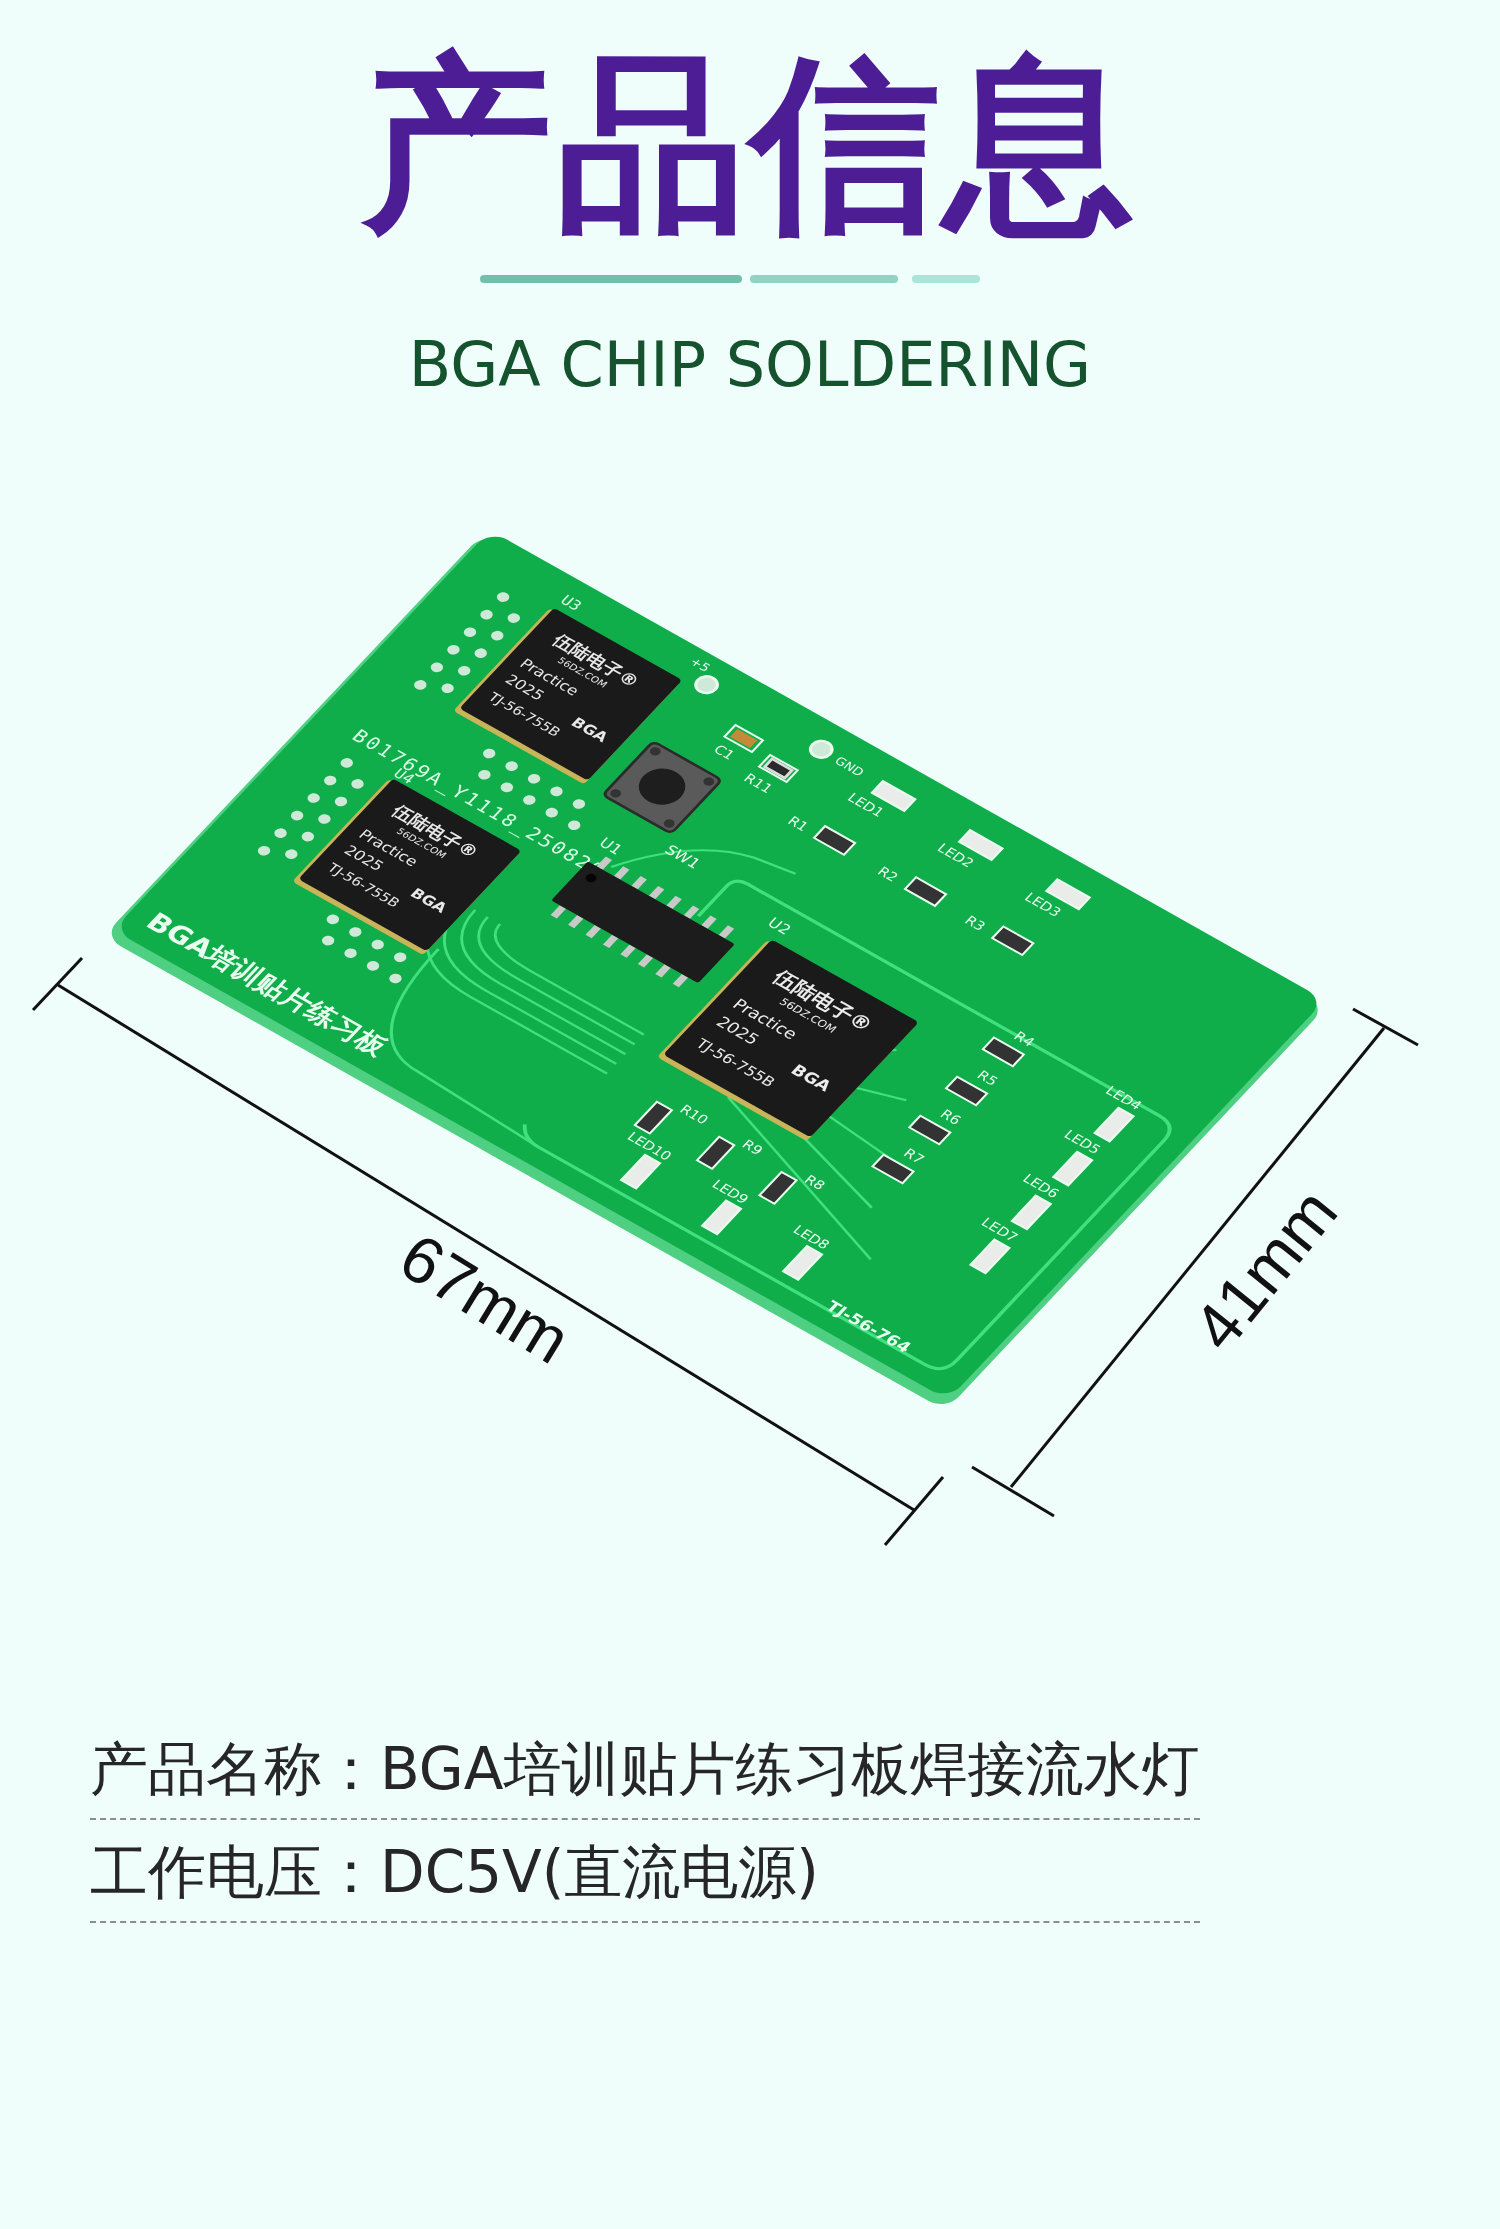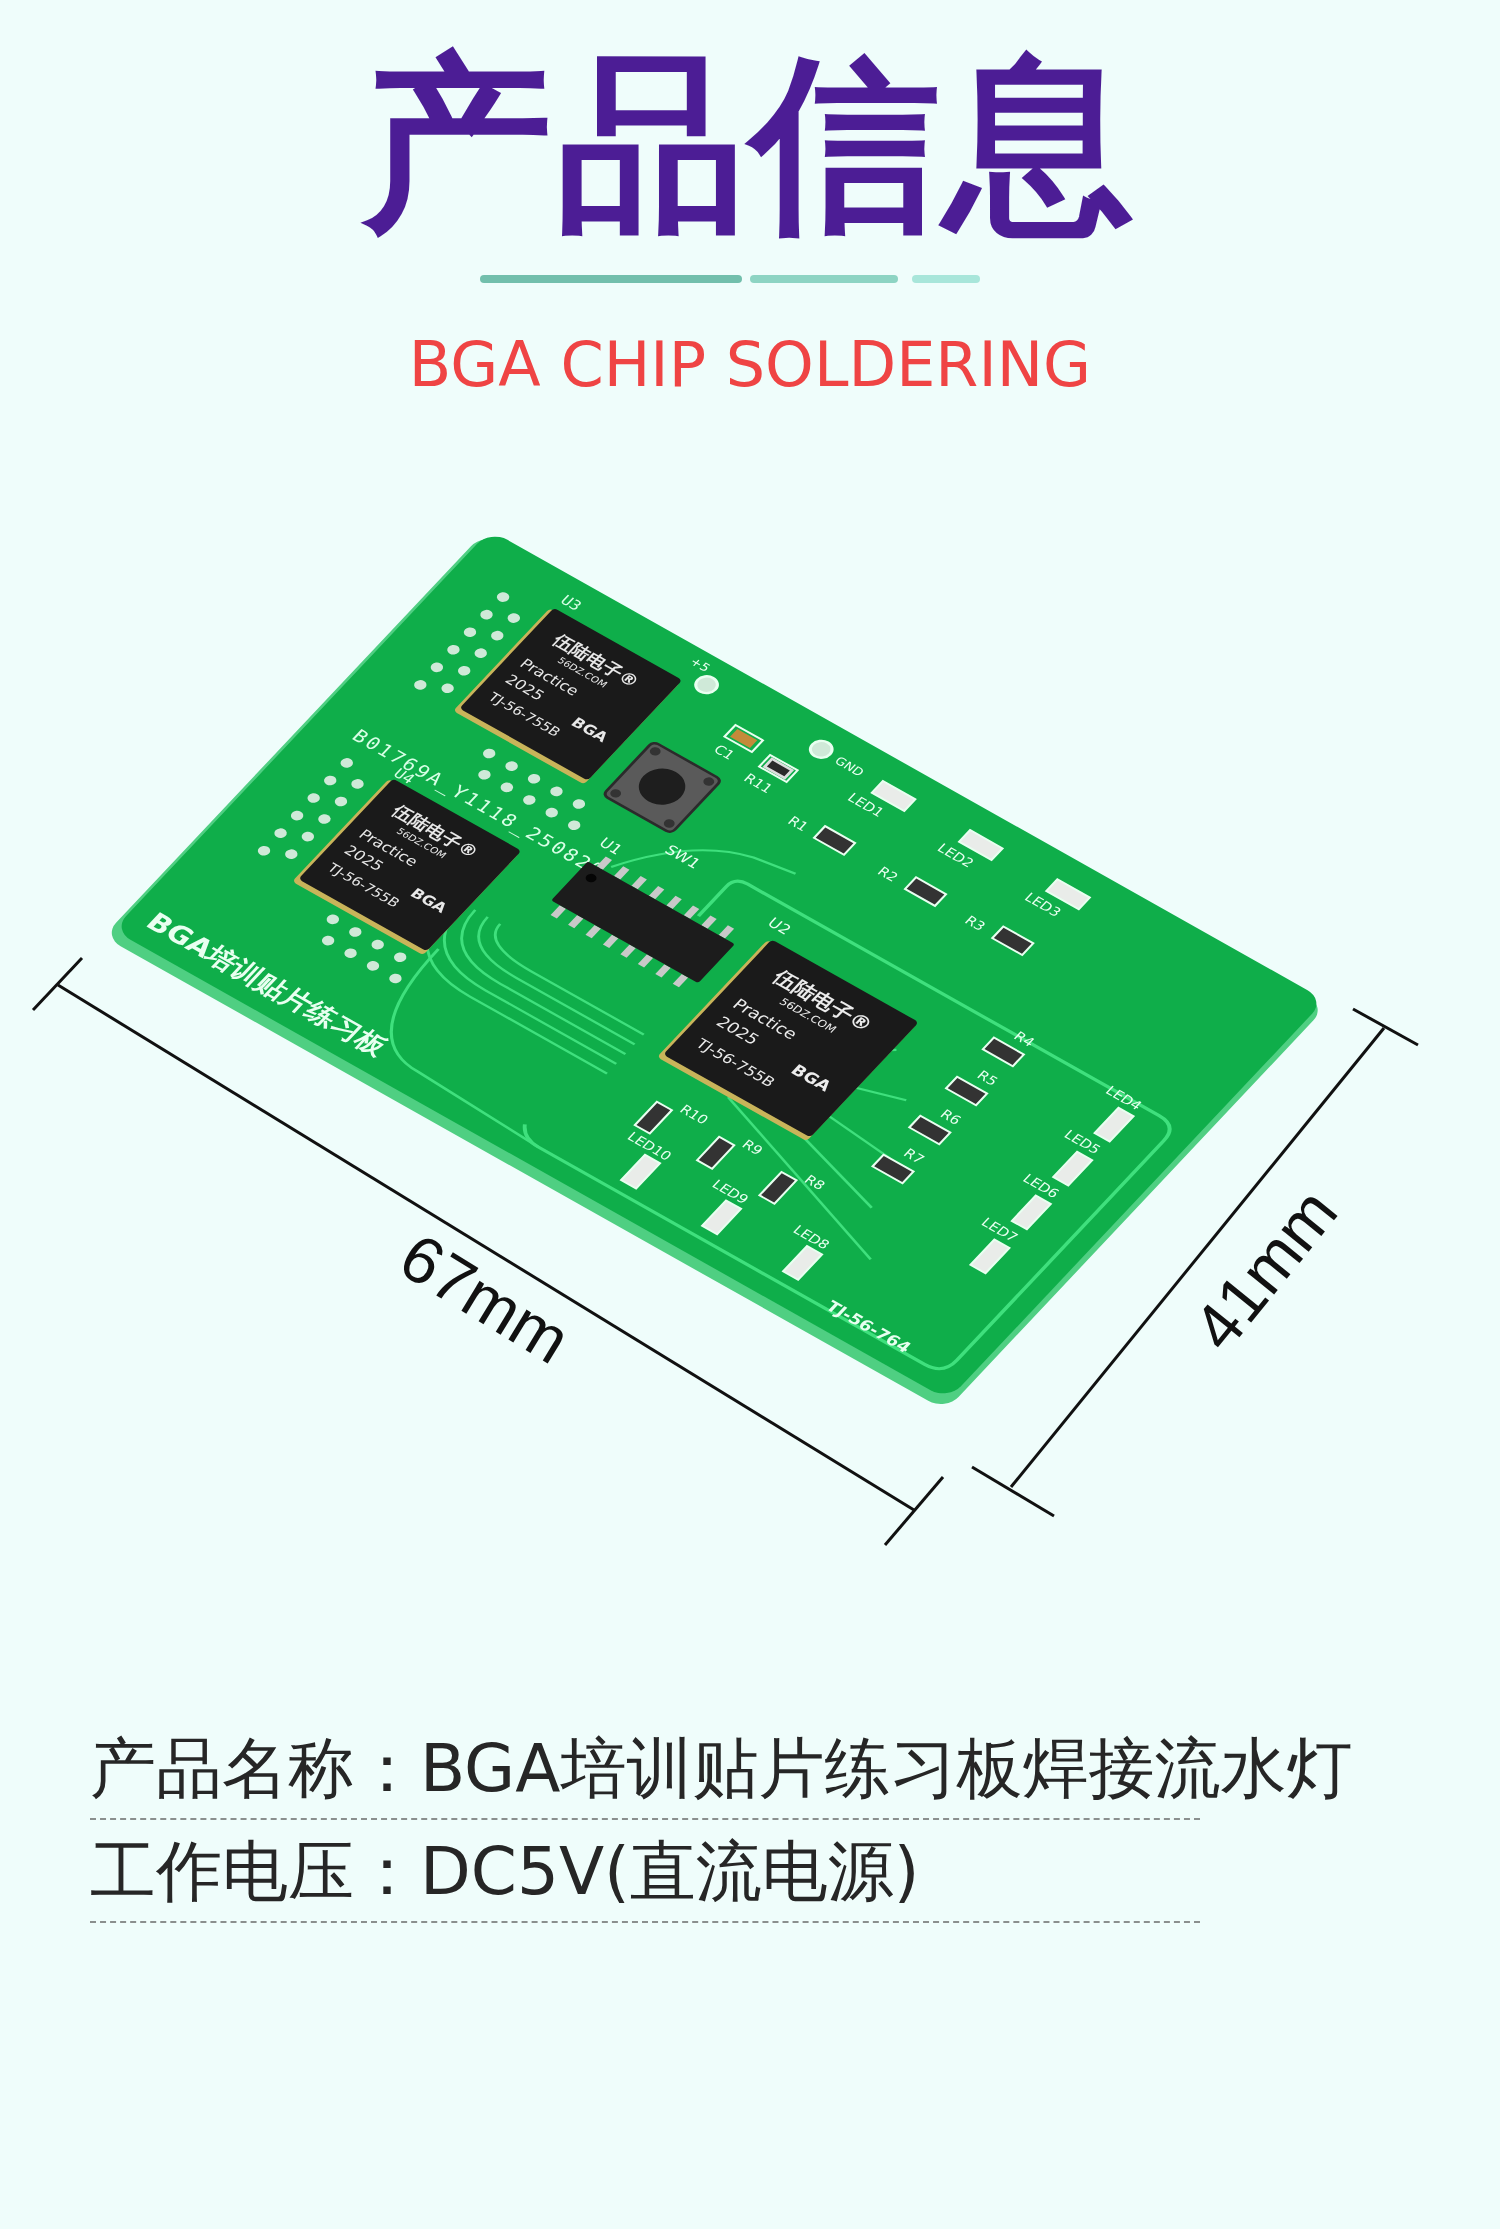--- a/index.html
+++ b/index.html
@@ -15,32 +15,32 @@
     text-align: center; font-size: 190px; font-weight: bold; line-height: 210px;
     color: #4c1d95; letter-spacing: 4px;
   }
   .divider { position: absolute; top: 275px; height: 8px; border-radius: 4px; }
   .divider.d1 { left: 480px; width: 262px; }
   .divider.d2 { left: 750px; width: 148px; }
   .divider.d3 { left: 912px; width: 68px; }
   .subtitle {
     position: absolute; left: 0; top: 325px; width: 1500px; text-align: center;
     font-family: "DejaVu Sans", sans-serif; font-size: 62px; line-height: 80px;
-    color: #ef4444; letter-spacing: 0px;
+    color: #14532d; letter-spacing: 0px;
   }
   .board-figure { position: absolute; left: 0; top: 0; width: 1500px; height: 1650px; }
   .specs { position: absolute; left: 90px; top: 1730px; width: 1110px; }
   .spec-row {
     position: relative; height: 108px;
     border-bottom: 2px dashed #8a8f8e;
     box-sizing: border-box;
   }
   .spec-row .spec-text {
     position: absolute; left: 0; bottom: 14px;
-    font-size: 66px; line-height: 70px; white-space: nowrap; color: #262626;
+    font-size: 58px; line-height: 70px; white-space: nowrap; color: #262626;
   }
   .spec-row:nth-child(1) { height: 90px; }
   .spec-row:nth-child(2) { height: 103px; }
   .spec-row:nth-child(3) { height: 116px; }
   .spec-row:nth-child(4) { height: 108px; }
 </style>
 </head>
 <body>
 
 <div class="page-title">产品信息</div>

